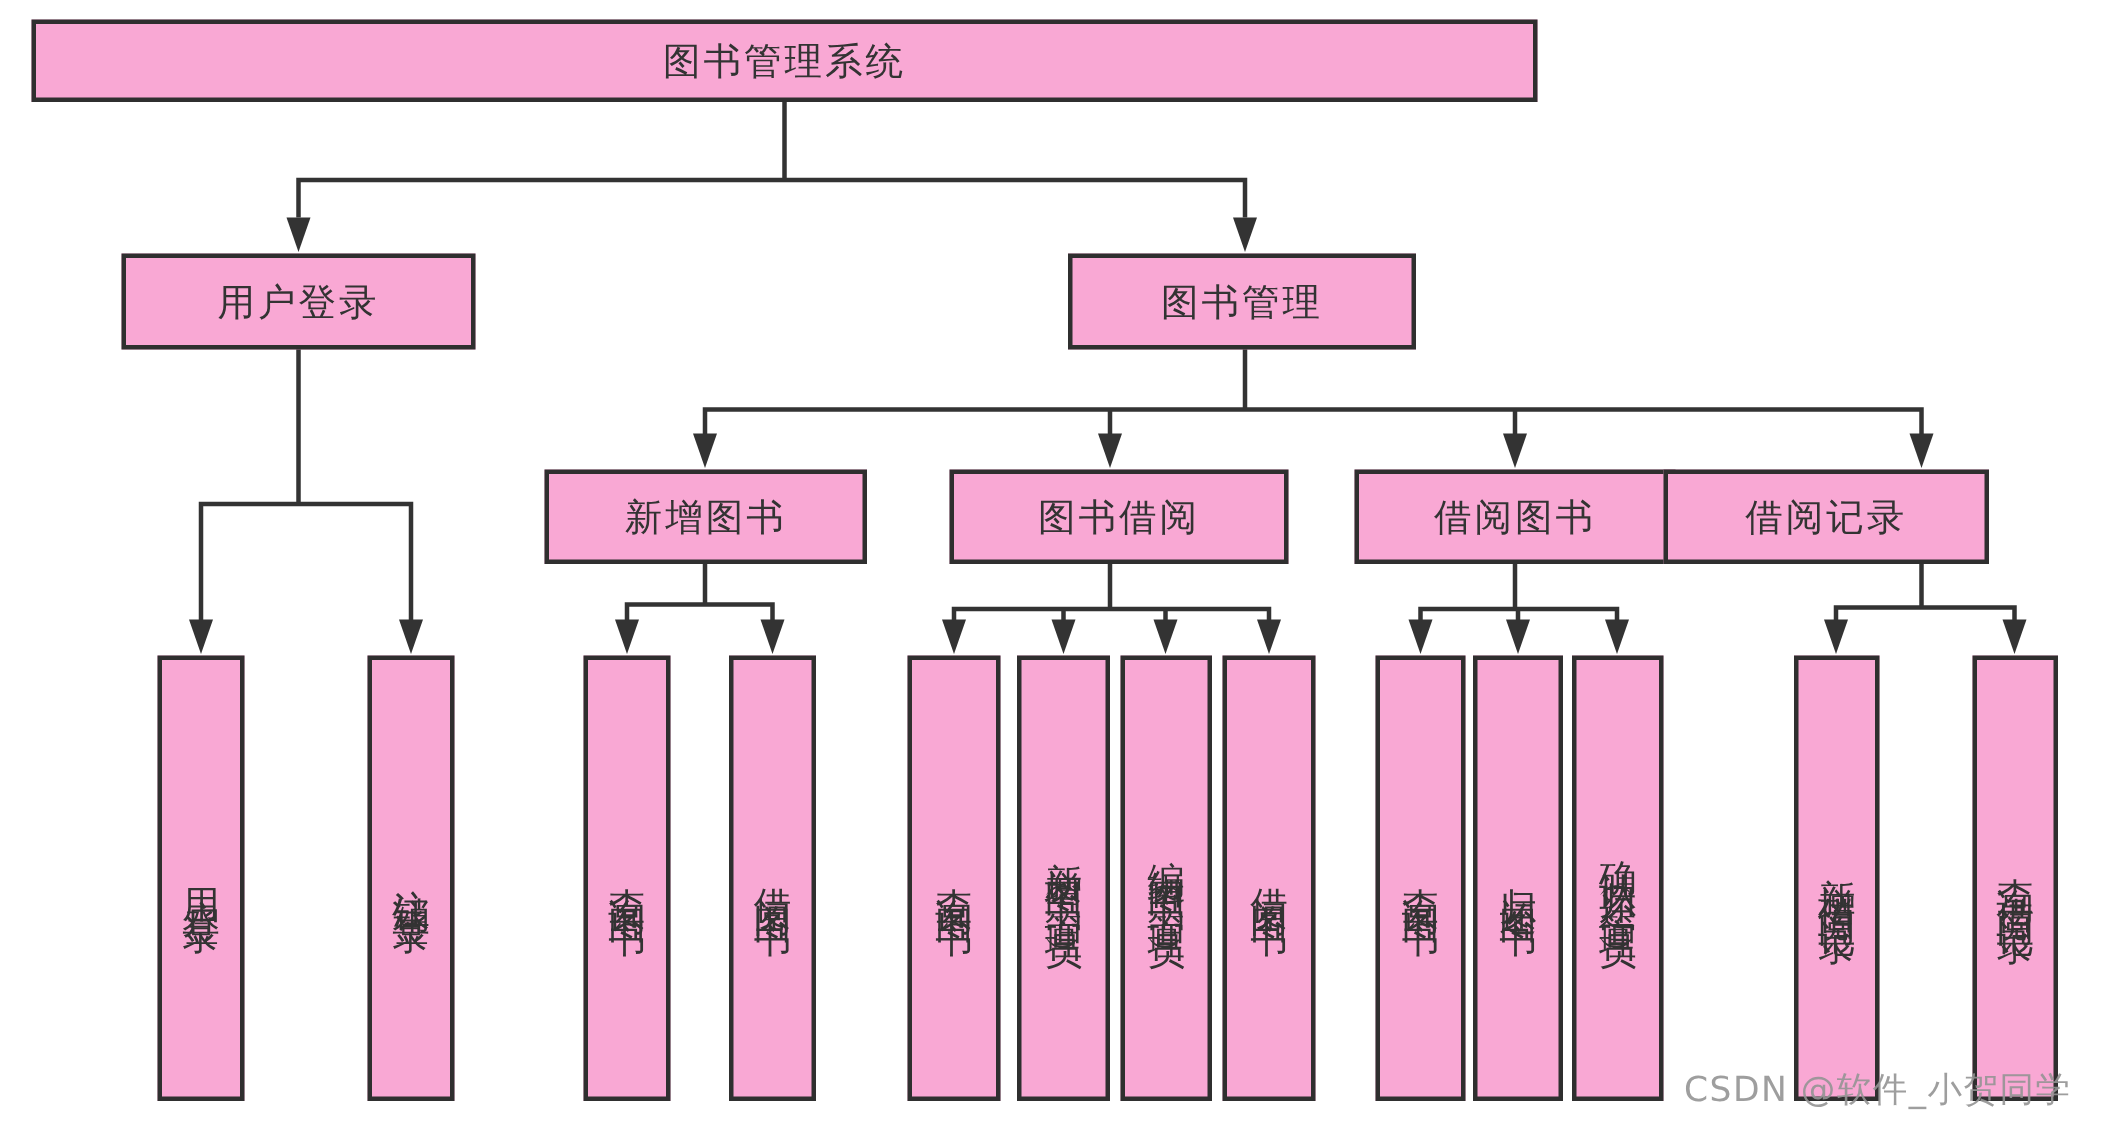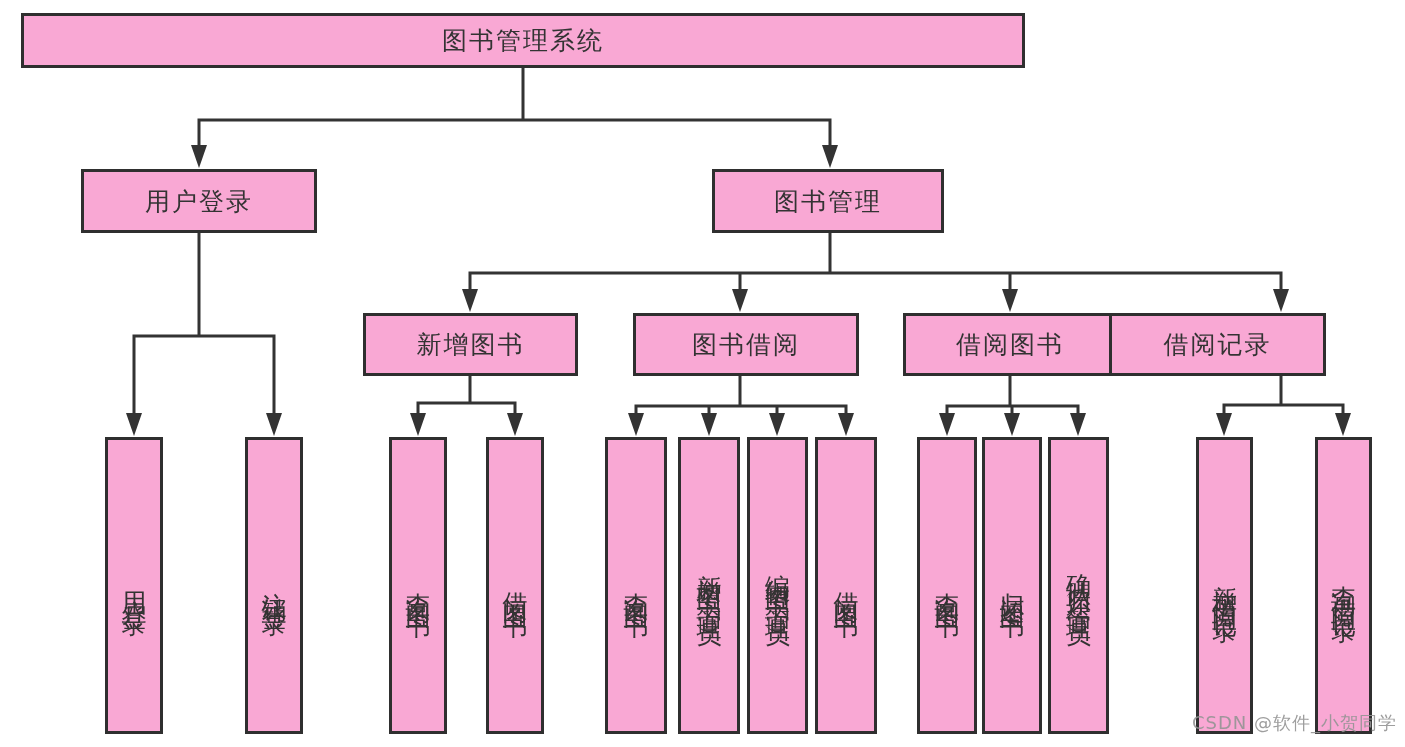--- a/index.html
+++ b/index.html
@@ -36,23 +36,23 @@
   }
   .node.v .vtext {
     writing-mode: vertical-rl;
     font-size: 25px;
     letter-spacing: 7px;
     line-height: 1;
     color: #333333;
   }
   #watermark {
     position: absolute;
-    right: 8px;
+    right: 24px;
     top: 711px;
-    font-size: 18px;
+    font-size: 23px;
     color: rgba(148,148,148,0.9);
     letter-spacing: 1px;
     white-space: nowrap;
     z-index: 3;
   }
 </style>
 </head>
 <body>
 
 <div id="canvas">

